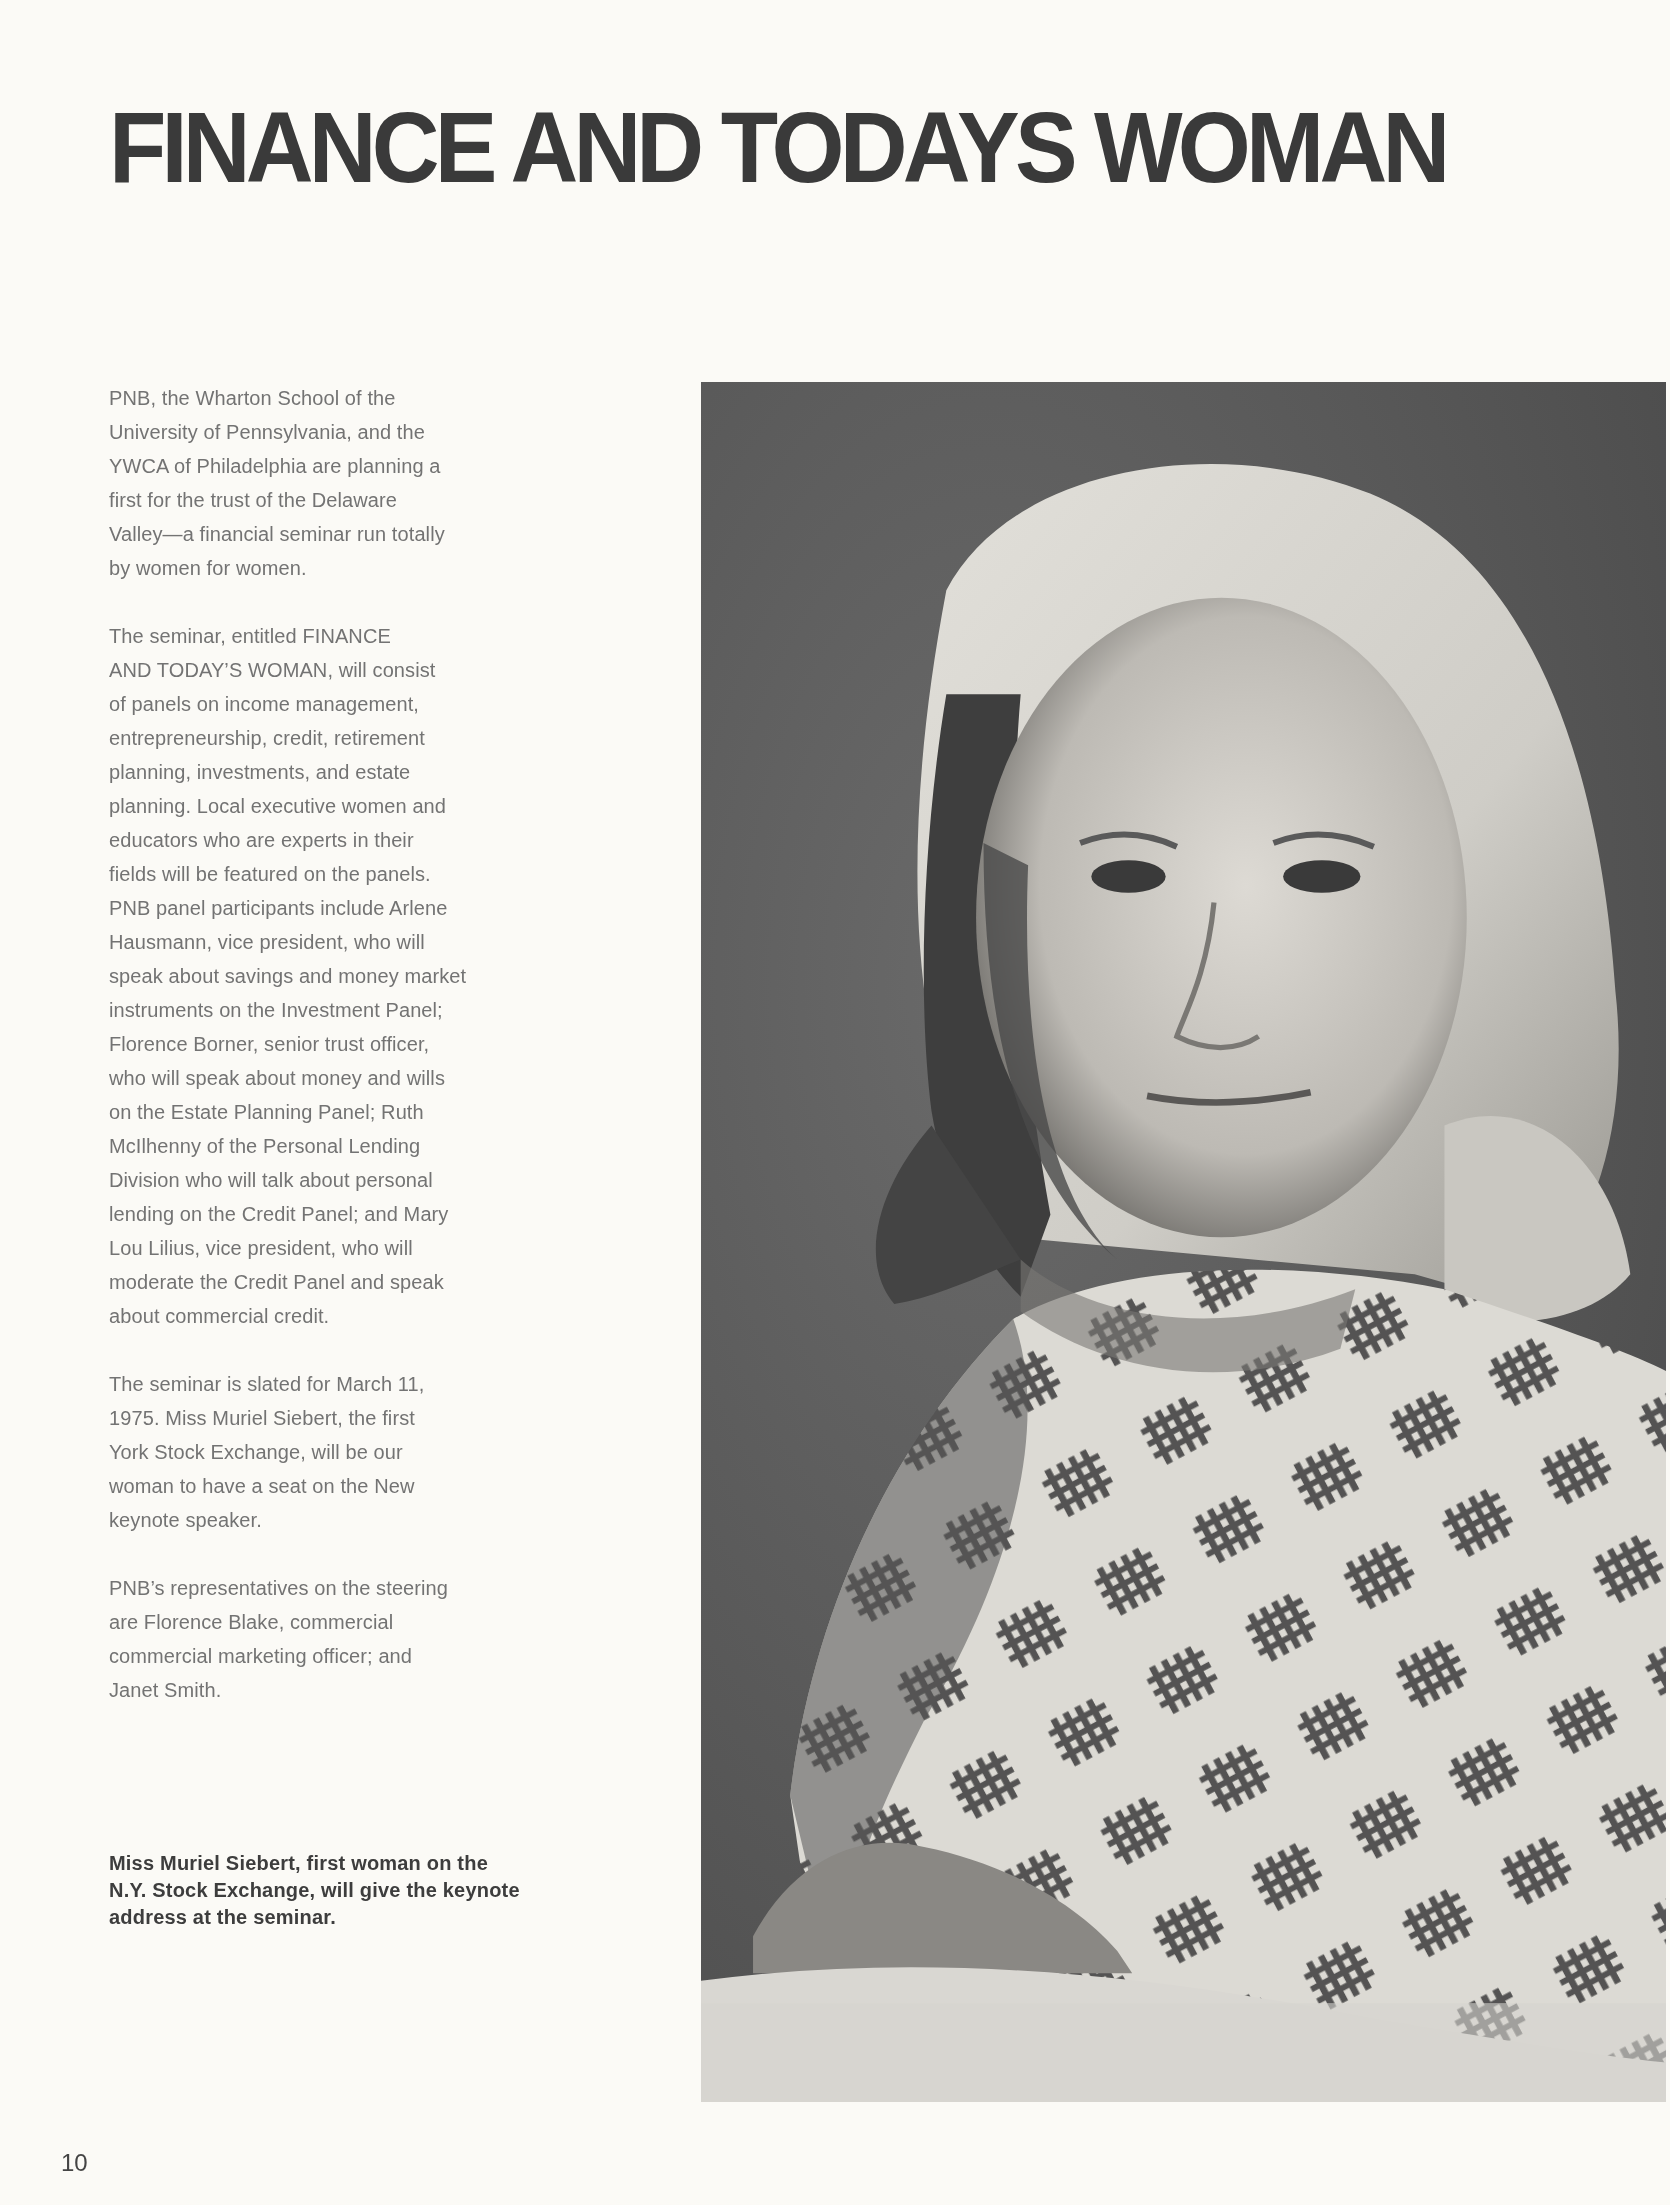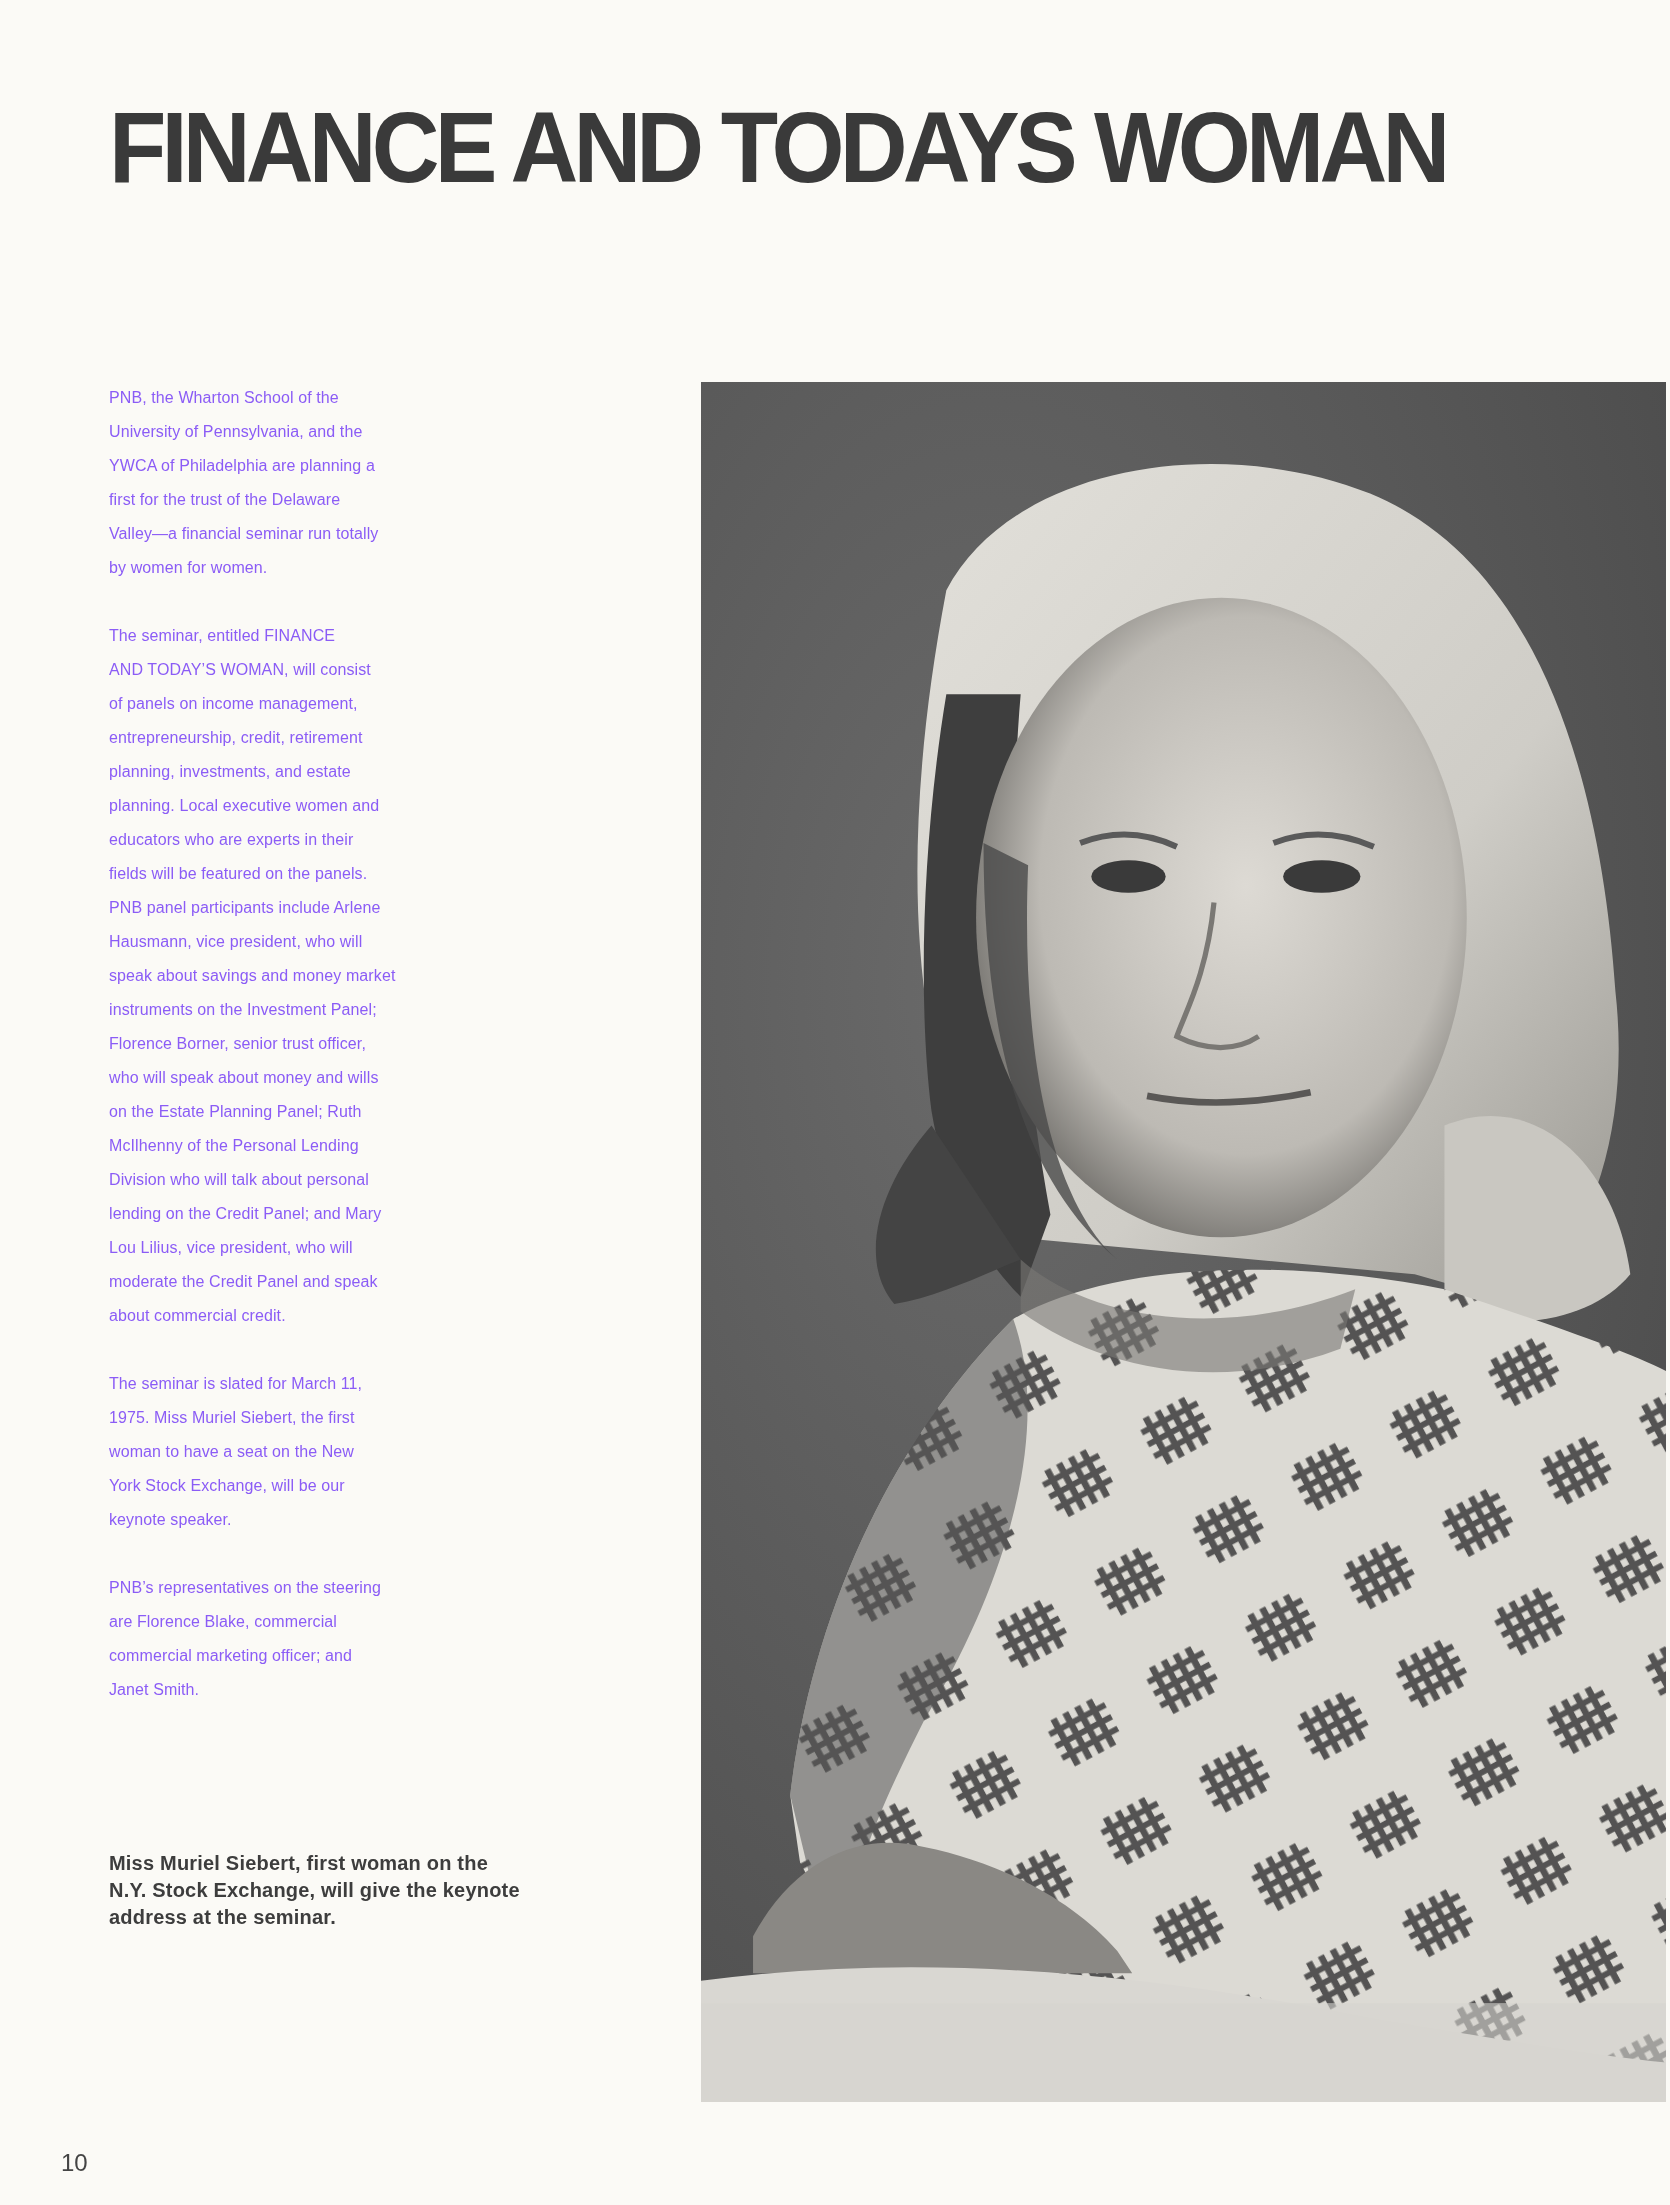--- a/index.html
+++ b/index.html
@@ -12,21 +12,21 @@
   .title {
     position:absolute; left:109px; top:95px;
     font-family:"Liberation Sans", sans-serif;
     font-weight:bold; font-size:101px; line-height:104px;
     letter-spacing:-5.2px; color:#3a3a3a;
     transform:scaleX(0.93); transform-origin:left top;
     white-space:nowrap; margin:0;
   }
   .body-col {
     position:absolute; left:109px; top:381px; width:521px;
-    font-size:16px; line-height:34px; color:#8b5cf6;
+    font-size:20px; line-height:34px; color:#737373;
     letter-spacing:0.1px;
   }
   .body-col p { margin:0 0 34px 0; }
   .body-col .line { display:block; white-space:nowrap; }
   .caption {
     position:absolute; left:109px; top:1850px; width:521px;
     font-weight:bold; font-size:20px; line-height:27px;
     color:#3d3d3d; letter-spacing:0.2px;
   }
   .caption .line { display:block; white-space:nowrap; }
@@ -73,22 +73,22 @@
       <span class="line">McIlhenny of the Personal Lending</span>
       <span class="line">Division who will talk about personal</span>
       <span class="line">lending on the Credit Panel; and Mary</span>
       <span class="line">Lou Lilius, vice president, who will</span>
       <span class="line">moderate the Credit Panel and speak</span>
       <span class="line">about commercial credit.</span>
     </p>
     <p>
       <span class="line">The seminar is slated for March 11,</span>
       <span class="line">1975. Miss Muriel Siebert, the first</span>
+      <span class="line">York Stock Exchange, will be our</span>
       <span class="line">woman to have a seat on the New</span>
-      <span class="line">York Stock Exchange, will be our</span>
       <span class="line">keynote speaker.</span>
     </p>
     <p>
       <span class="line">PNB’s representatives on the steering</span>
       <span class="line">are Florence Blake, commercial</span>
       <span class="line">commercial marketing officer; and</span>
       <span class="line">Janet Smith.</span>
     </p>
   </div>
 

